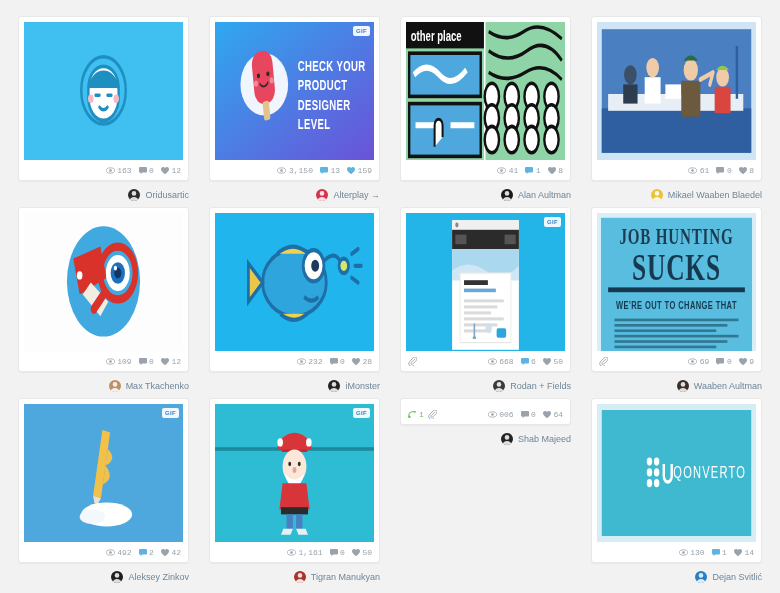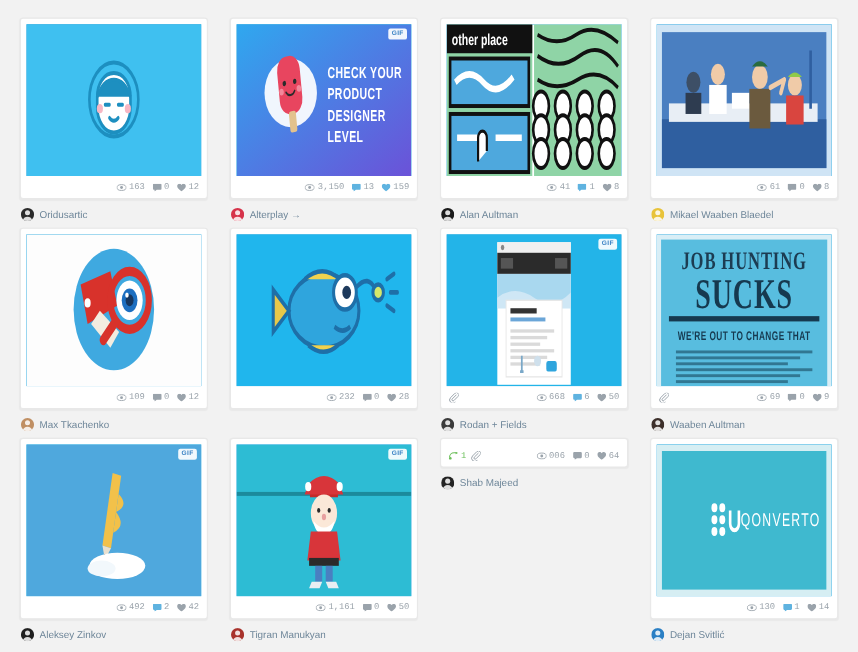--- a/index.html
+++ b/index.html
@@ -54,20 +54,21 @@
   .statsbar .left { display: flex; align-items: center; gap: 4px; }
   .statsbar .right { margin-left: auto; display: flex; align-items: center; gap: 7px; }
   .stat { display: flex; align-items: center; gap: 2.5px; }
   .stat svg { display: block; }
   .stat .num { line-height: 9px; position: relative; top: .5px; }
   .rebound { display: flex; align-items: center; gap: 2px; color: #6bbf59; }
   .attach svg { display: block; }
   .author {
     display: flex; align-items: center; gap: 5px;
     padding: 8px 0 0 1px;
+    justify-content: flex-end;
   }
   .avatar {
     width: 12px; height: 12px; border-radius: 50%;
     flex: none; overflow: hidden; position: relative;
   }
   .avatar svg { display:block; width:100%; height:100%; }
   .aname {
     font-size: 9px; color: #6e8699; line-height: 11px;
     white-space: nowrap; overflow: hidden; text-overflow: ellipsis;
   }
@@ -439,20 +440,30 @@
               <span class="num">0</span>
             </span>
           <span class="stat">
               <svg width="8" height="7" viewBox="0 0 16 14">
                 <path d="M8 14S0 8.8 0 4.3C0 1.8 1.9 0 4.2 0 5.8 0 7.2.9 8 2.2 8.8.9 10.2 0 11.8 0 14.1 0 16 1.8 16 4.3 16 8.8 8 14 8 14z" fill="#9aa3ab"></path>
               </svg>
               <span class="num">28</span>
             </span>
         </div>
       </div>
+    </div>
+    <div class="author">
+      <span class="avatar">
+          <svg viewBox="0 0 12 12">
+            <rect width="12" height="12" fill="#222222"></rect>
+            <circle cx="6" cy="4.4" r="2.3" fill="rgba(255,255,255,.85)"></circle>
+            <path d="M1.4 12c.5-2.6 2.3-4 4.6-4s4.1 1.4 4.6 4z" fill="rgba(255,255,255,.85)"></path>
+          </svg>
+        </span>
+      <span class="aname"><span>iMonster</span> <span class="arrow"></span></span>
     </div>
   </div>
     <div class="cell">
     <div class="card">
       <div class="thumb">
         <svg viewBox="0 0 200 115" preserveAspectRatio="none">
             <rect width="200" height="115" fill="#23b4e8"></rect>
             <rect x="58" y="6" width="84" height="108" fill="#fff"></rect>
             <rect x="58" y="6" width="84" height="8" fill="#f0f0f0"></rect>
             <circle cx="64" cy="10" r="2" fill="#888"></circle>

